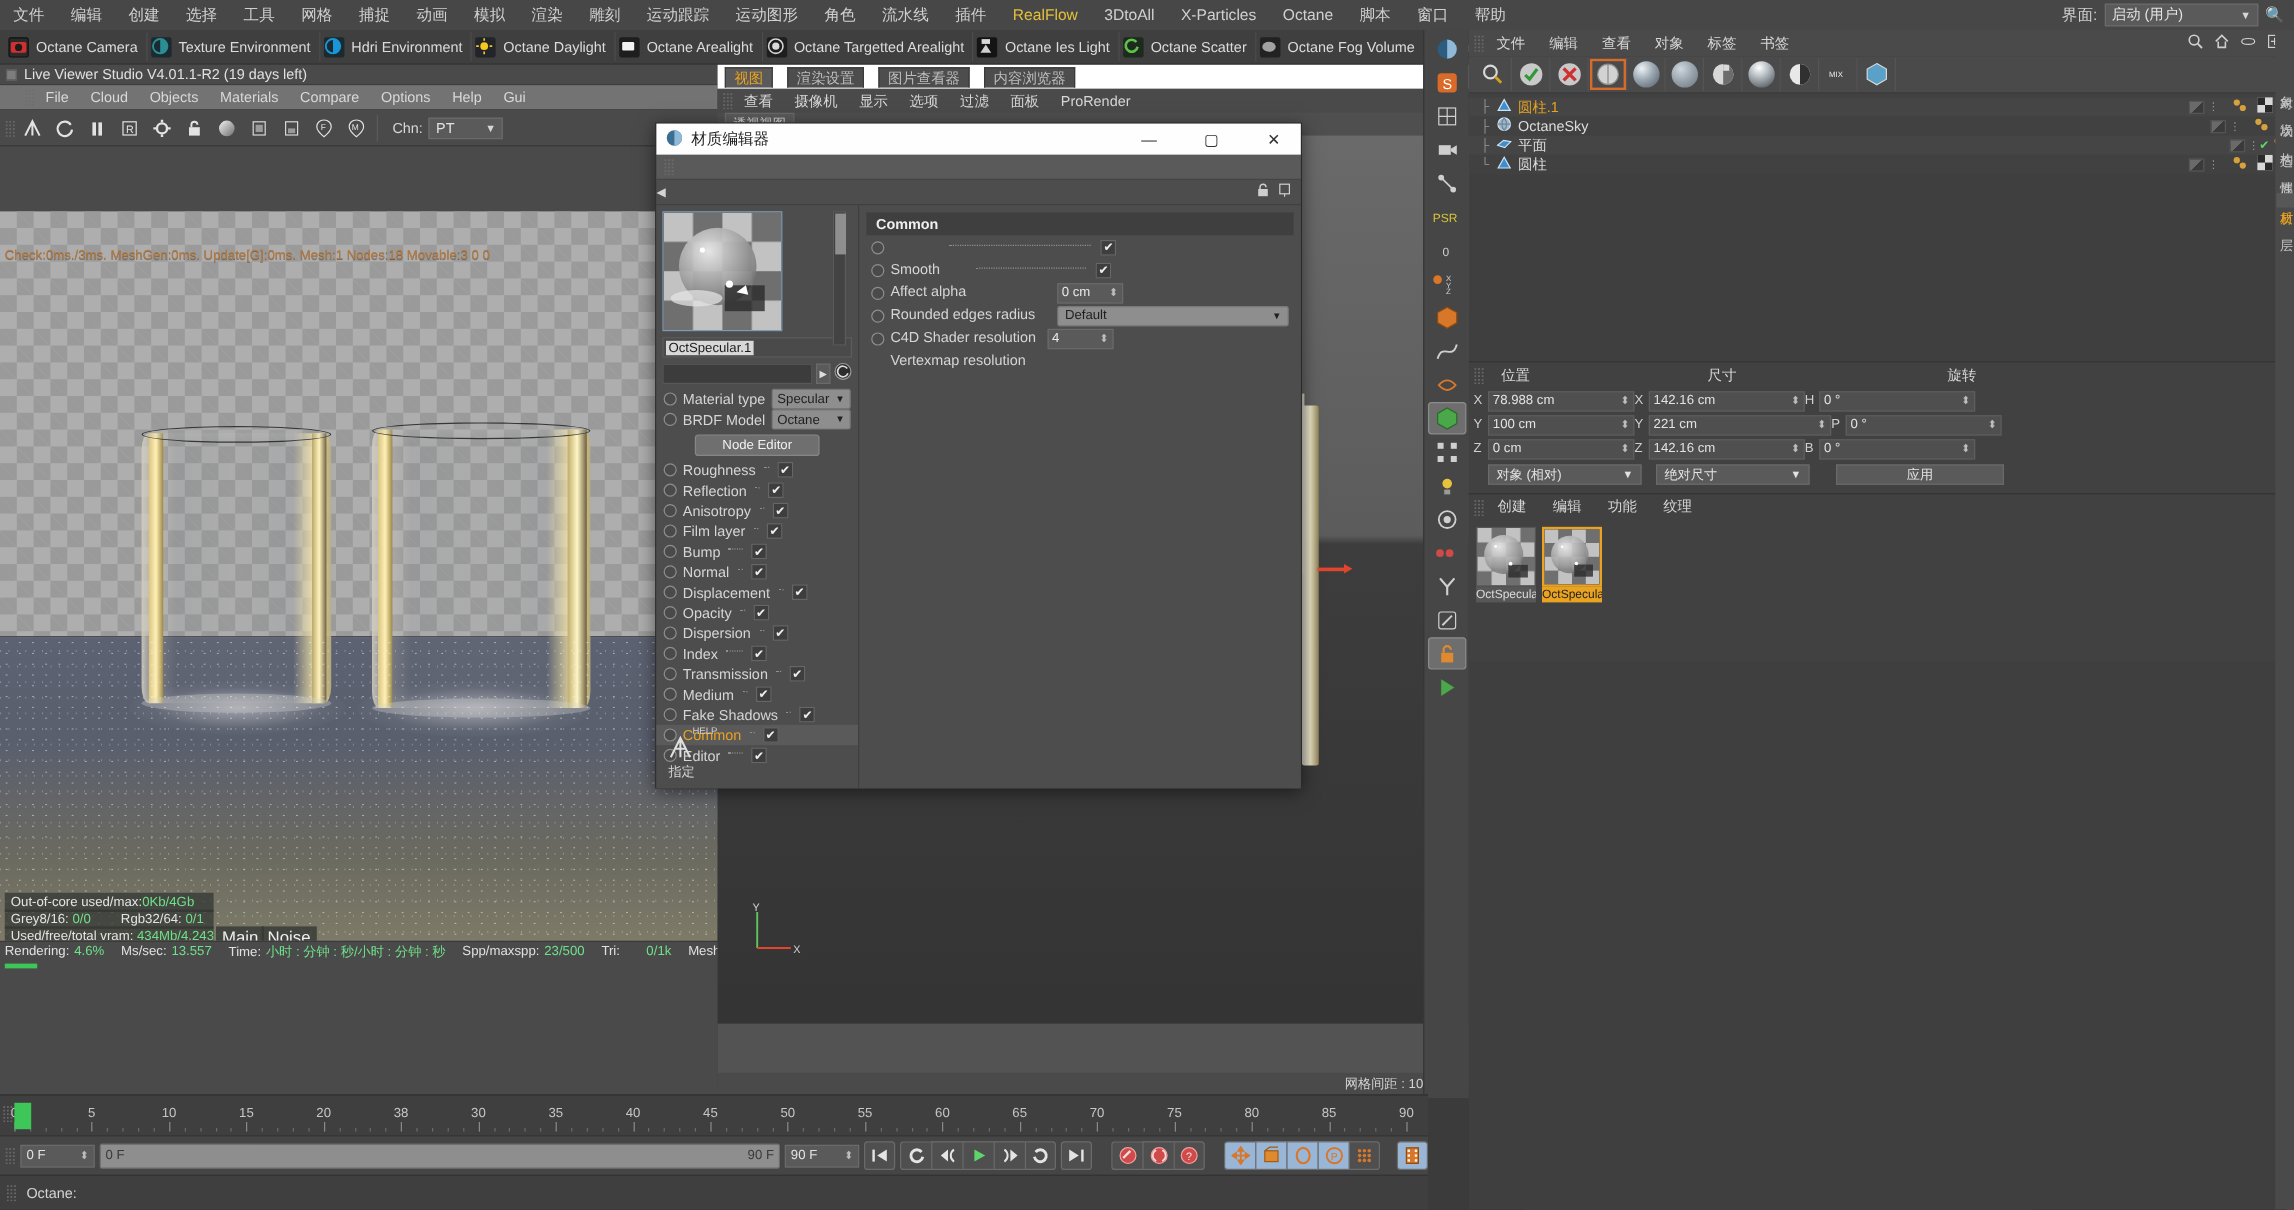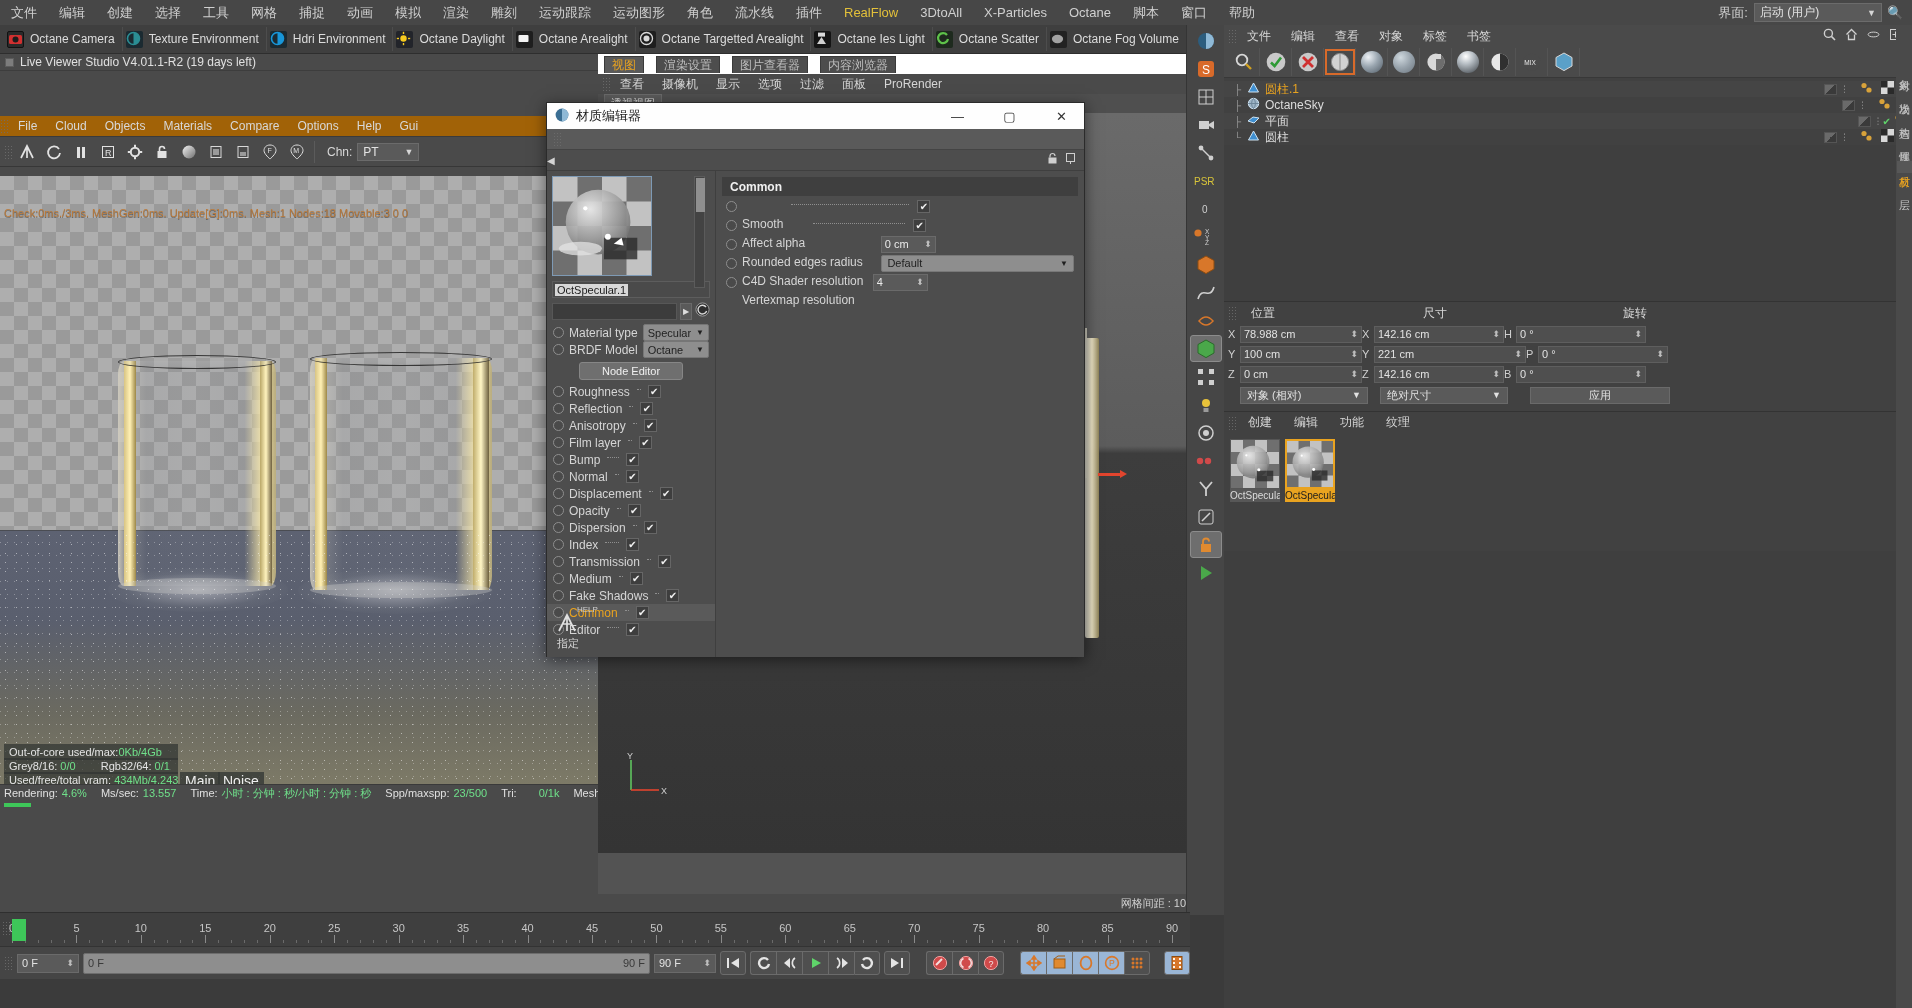--- a/index.html
+++ b/index.html
@@ -56,23 +56,22 @@
   
   .liveviewer{
     position:absolute;left:0;top:54px;width:598px;height:858px;background:#4a4a4a;
   }
   .lv-title{
     height:17px;background:#4a4a4a;display:flex;align-items:center;gap:6px;
     padding-left:5px;font-size:12px;color:#e0e0e0;border-bottom:1px solid #3d3d3d;
   }
   .lv-sq{width:9px;height:9px;background:#7d7d7d;border:1px solid #5d5d5d;}
   .lv-menu{
-    height:21px;display:flex;align-items:center;gap:0;padding-left:0;background:#a16207;
+    height:21px;display:flex;align-items:center;gap:0;padding-left:20px;background:#737373;
     border-bottom:1px solid #3b3b3b;
-    margin-top:45px;
   }
   .lv-menu .mi{padding:0 9px;font-size:12px;color:#d8d8d8;line-height:21px;}
   .lv-tools{
     height:30px;background:#4a4a4a;display:flex;align-items:center;
     padding-left:4px;border-bottom:1px solid #373737;
   }
   .tbtn{width:27px;height:26px;display:flex;align-items:center;justify-content:center;}
   .tbtn svg{display:block;}
   .tsep{width:1px;height:22px;background:#5b5b5b;margin:0 4px;}
   .chnbox{display:flex;align-items:center;gap:5px;margin-left:8px;}
@@ -1169,21 +1168,21 @@
         <span class="tl-tick" style="left: 0px;">0</span>
         <span class="tl-major" style="left: 0px;"></span>
         <span class="tl-tick" style="left: 64.4444px;">5</span>
         <span class="tl-major" style="left: 64.4444px;"></span>
         <span class="tl-tick" style="left: 128.889px;">10</span>
         <span class="tl-major" style="left: 128.889px;"></span>
         <span class="tl-tick" style="left: 193.333px;">15</span>
         <span class="tl-major" style="left: 193.333px;"></span>
         <span class="tl-tick" style="left: 257.778px;">20</span>
         <span class="tl-major" style="left: 257.778px;"></span>
-        <span class="tl-tick" style="left: 322.222px;">25</span>
+        <span class="tl-tick" style="left: 322.222px;">38</span>
         <span class="tl-major" style="left: 322.222px;"></span>
         <span class="tl-tick" style="left: 386.667px;">30</span>
         <span class="tl-major" style="left: 386.667px;"></span>
         <span class="tl-tick" style="left: 451.111px;">35</span>
         <span class="tl-major" style="left: 451.111px;"></span>
         <span class="tl-tick" style="left: 515.556px;">40</span>
         <span class="tl-major" style="left: 515.556px;"></span>
         <span class="tl-tick" style="left: 580px;">45</span>
         <span class="tl-major" style="left: 580px;"></span>
         <span class="tl-tick" style="left: 644.444px;">50</span>
@@ -1405,20 +1404,24 @@
             <rect x="10" y="3" width="2" height="2"></rect>
             <rect x="4" y="7" width="2" height="2"></rect>
             <rect x="10" y="7" width="2" height="2"></rect>
             <rect x="4" y="11" width="2" height="2"></rect>
             <rect x="10" y="11" width="2" height="2"></rect>
           </g>
         </svg>
     </div>
   </div>
 
+  <div class="statusbar">
+    <span class="gripper"></span>
+    <span>Octane:</span>
+  </div>
 
   <div class="dlg">
     <div class="dlg-title">
       <span>
         <svg width="14" height="14" viewBox="0 0 14 14">
             <circle cx="7" cy="7" r="6.4" fill="#3a6e93"></circle>
             <path d="M7 .6 A6.4 6.4 0 0 1 7 13.4 Z" fill="#8fb9d6"></path>
           </svg>
       </span>
       <span>材质编辑器</span>

